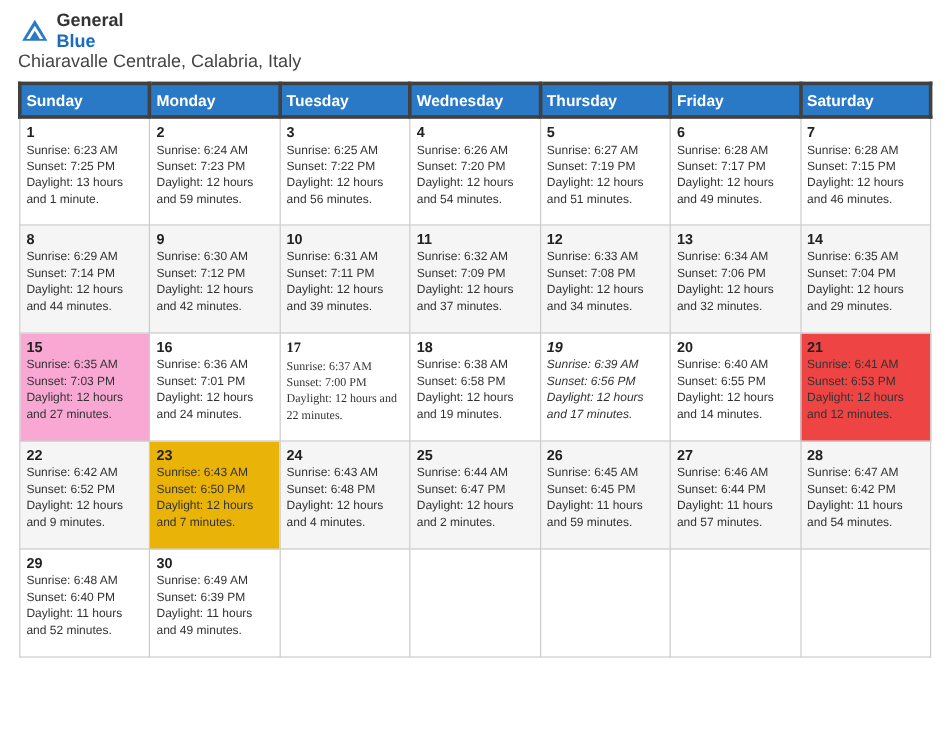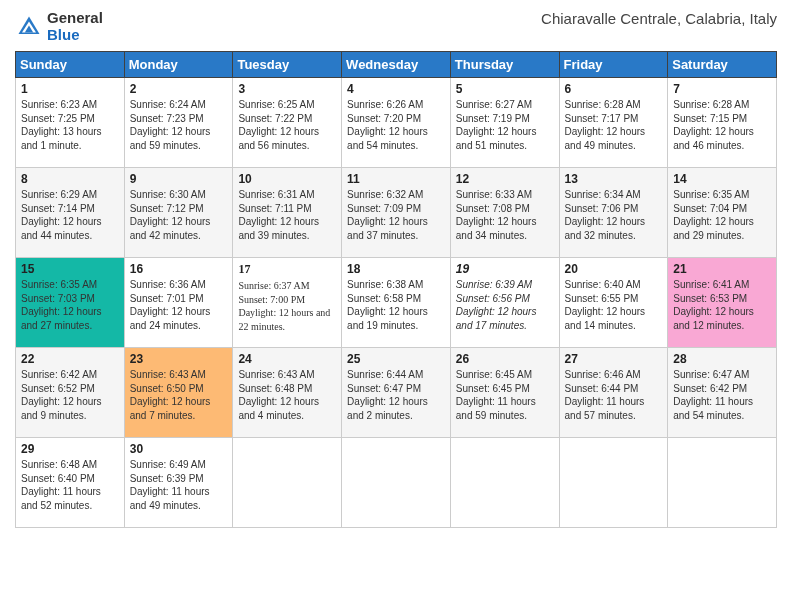--- a/index.html
+++ b/index.html
@@ -8,20 +8,21 @@
       background: #fff;
       width: 792px;
       min-height: 612px;
       padding: 10px 15px;
     }
     .header-area {
       display: flex;
       justify-content: space-between;
       align-items: flex-start;
       margin-bottom: 8px;
+      flex-direction: column;
     }
     .logo {
       display: flex;
       align-items: center;
       gap: 4px;
     }
     .logo-text {
       display: flex;
       flex-direction: column;
       line-height: 1.1;
@@ -58,21 +59,21 @@
       border-collapse: collapse;
       table-layout: fixed;
     }
     .calendar-table thead tr th {
       background-color: #2979c7;
       color: #fff;
       font-size: 13px;
       font-weight: bold;
       padding: 5px 4px;
       text-align: left;
-      border: 1px solid #404040;
+      border: 3px solid #404040;
     }
     .calendar-table tbody tr td {
       vertical-align: top;
       border: 1px solid #ccc;
       padding: 4px 5px;
       font-size: 10.5px;
       color: #222;
       background: #fff;
       min-height: 80px;
       height: 90px;
@@ -240,21 +241,21 @@
           <td style="background: rgb(245, 245, 245);">
       <span class="day-num">14</span>
       <span class="day-info">
         Sunrise: 6:35 AM<br>
         Sunset: 7:04 PM<br>
         Daylight: 12 hours and 29 minutes.
       </span>
     </td>
         </tr>
         <tr>
-          <td style="background: #14b8a6;">
+          <td style="background: #f9a8d4;">
       <span class="day-num">15</span>
       <span class="day-info">
         Sunrise: 6:35 AM<br>
         Sunset: 7:03 PM<br>
         Daylight: 12 hours and 27 minutes.
       </span>
     </td>
           <td style="background: rgb(255, 255, 255);">
       <span class="day-num">16</span>
       <span class="day-info">
@@ -288,39 +289,39 @@
       </span>
     </td>
           <td style="background: rgb(255, 255, 255);">
       <span class="day-num">20</span>
       <span class="day-info">
         Sunrise: 6:40 AM<br>
         Sunset: 6:55 PM<br>
         Daylight: 12 hours and 14 minutes.
       </span>
     </td>
-          <td style="background: #f9a8d4;">
+          <td style="background: #ef4444;">
       <span class="day-num">21</span>
       <span class="day-info">
         Sunrise: 6:41 AM<br>
         Sunset: 6:53 PM<br>
         Daylight: 12 hours and 12 minutes.
       </span>
     </td>
         </tr>
         <tr>
           <td style="background: rgb(245, 245, 245);">
       <span class="day-num">22</span>
       <span class="day-info">
         Sunrise: 6:42 AM<br>
         Sunset: 6:52 PM<br>
         Daylight: 12 hours and 9 minutes.
       </span>
     </td>
-          <td style="background: #fdba74; margin-left: 36px;">
+          <td style="background: #eab308; margin-left: 36px;">
       <span class="day-num">23</span>
       <span class="day-info">
         Sunrise: 6:43 AM<br>
         Sunset: 6:50 PM<br>
         Daylight: 12 hours and 7 minutes.
       </span>
     </td>
           <td style="background: rgb(245, 245, 245);">
       <span class="day-num">24</span>
       <span class="day-info">

